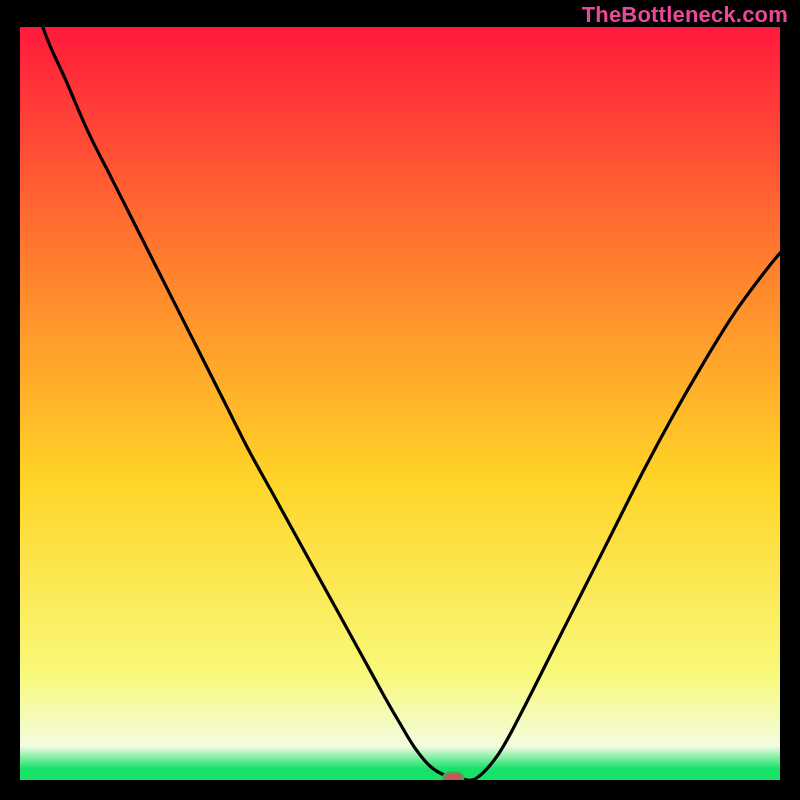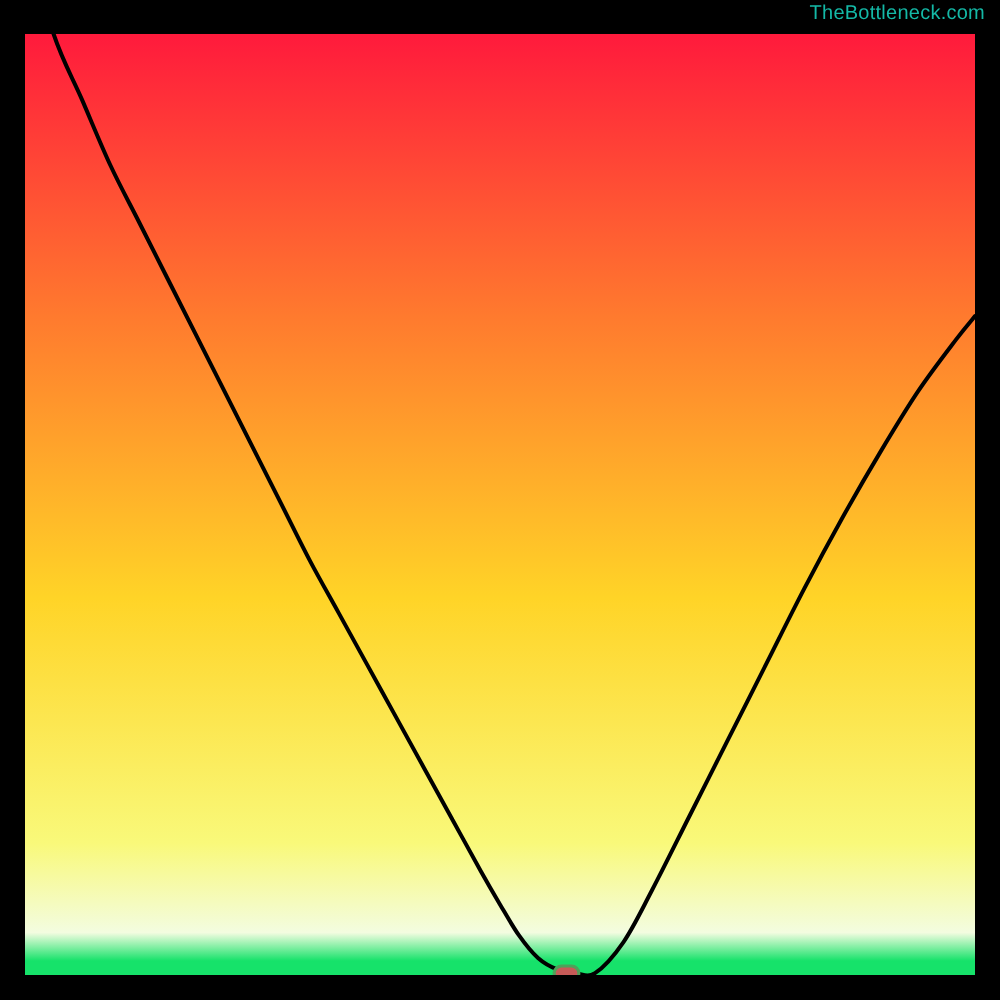--- a/index.html
+++ b/index.html
@@ -14,23 +14,23 @@
   .frame {
     position: relative;
     width: 800px;
     height: 800px;
     background: #000;
   }
   .watermark {
     position: absolute;
     top: 2px;
     right: 12px;
-    color: #14b8a6;
-    font-size: 16px;
-    font-weight: 400;
+    color: #ec4899;
+    font-size: 22px;
+    font-weight: 700;
     letter-spacing: 0.2px;
     z-index: 4;
   }
   .plot-area {
     position: absolute;
     left: 20px;
     top: 27px;
     width: 760px;
     height: 753px;
     background: #000;

